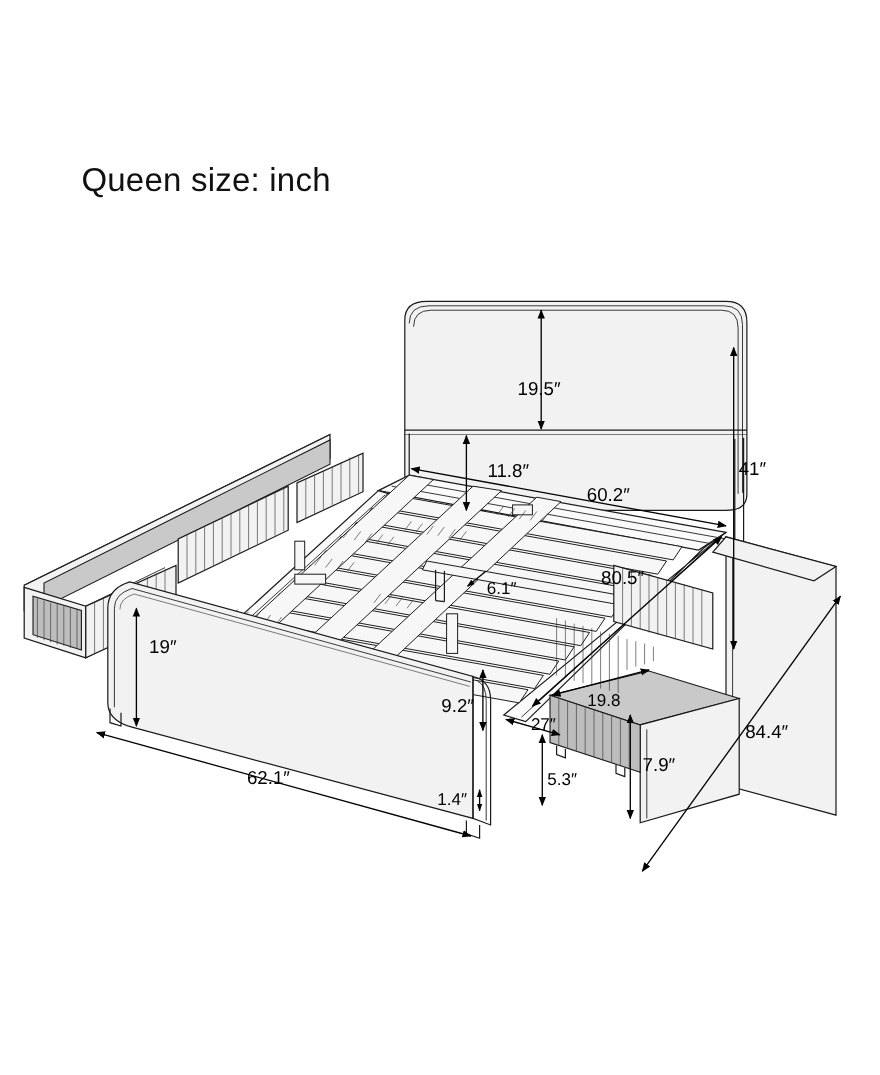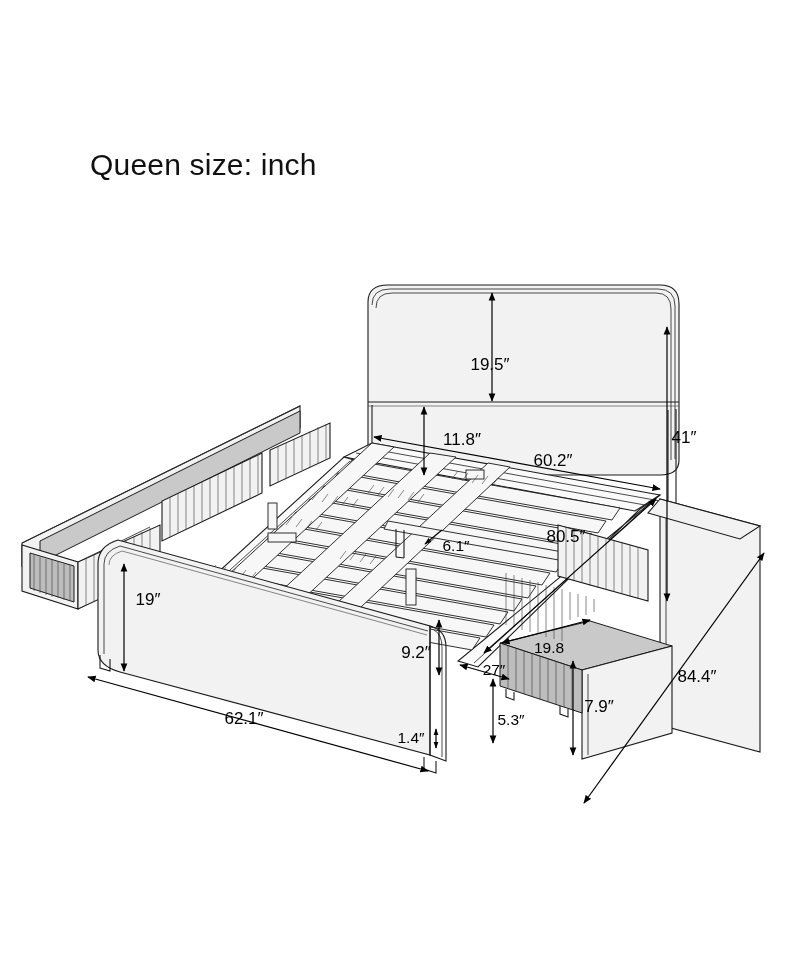--- a/index.html
+++ b/index.html
@@ -9,31 +9,31 @@
   }
   body {
     width: 800px;
     height: 977px;
     position: relative;
     font-family: "Liberation Sans", sans-serif;
     overflow: hidden;
   }
   #page-title {
     position: absolute;
-    left: 90px;
+    left: 74px;
     top: 148px;
     font-size: 30px;
     color: #111111;
     letter-spacing: 0.2px;
     white-space: nowrap;
   }
   #diagram-wrap {
     position: absolute;
     left: 0;
-    top: 13px;
+    top: 2px;
     width: 800px;
     height: 936px;
   }
   svg { display: block; }
   .line    { stroke: #1a1a1a; stroke-width: 1.1; fill: none; }
   .thin    { stroke: #2a2a2a; stroke-width: 0.85; fill: none; }
   .hair    { stroke: #3a3a3a; stroke-width: 0.6; fill: none; }
   .dim     { stroke: #000000; stroke-width: 1.2; fill: none; }
   .panel-light { fill: #f2f2f2; stroke: #1a1a1a; stroke-width: 1.1; }
   .panel-gray  { fill: #c9c9c9; stroke: #1a1a1a; stroke-width: 1.0; }

